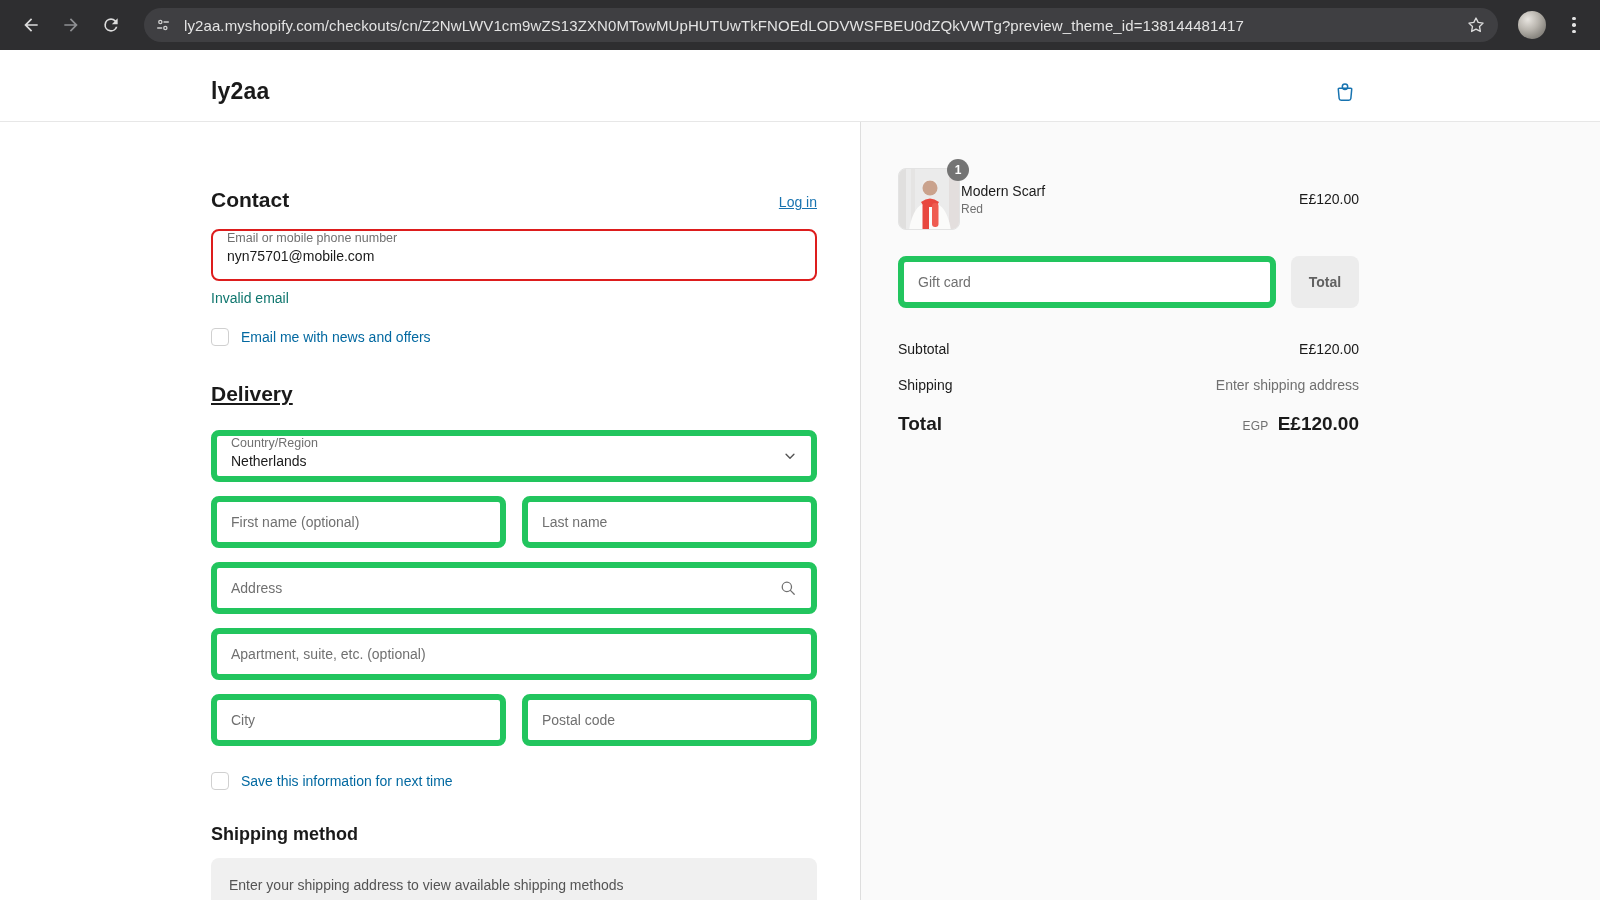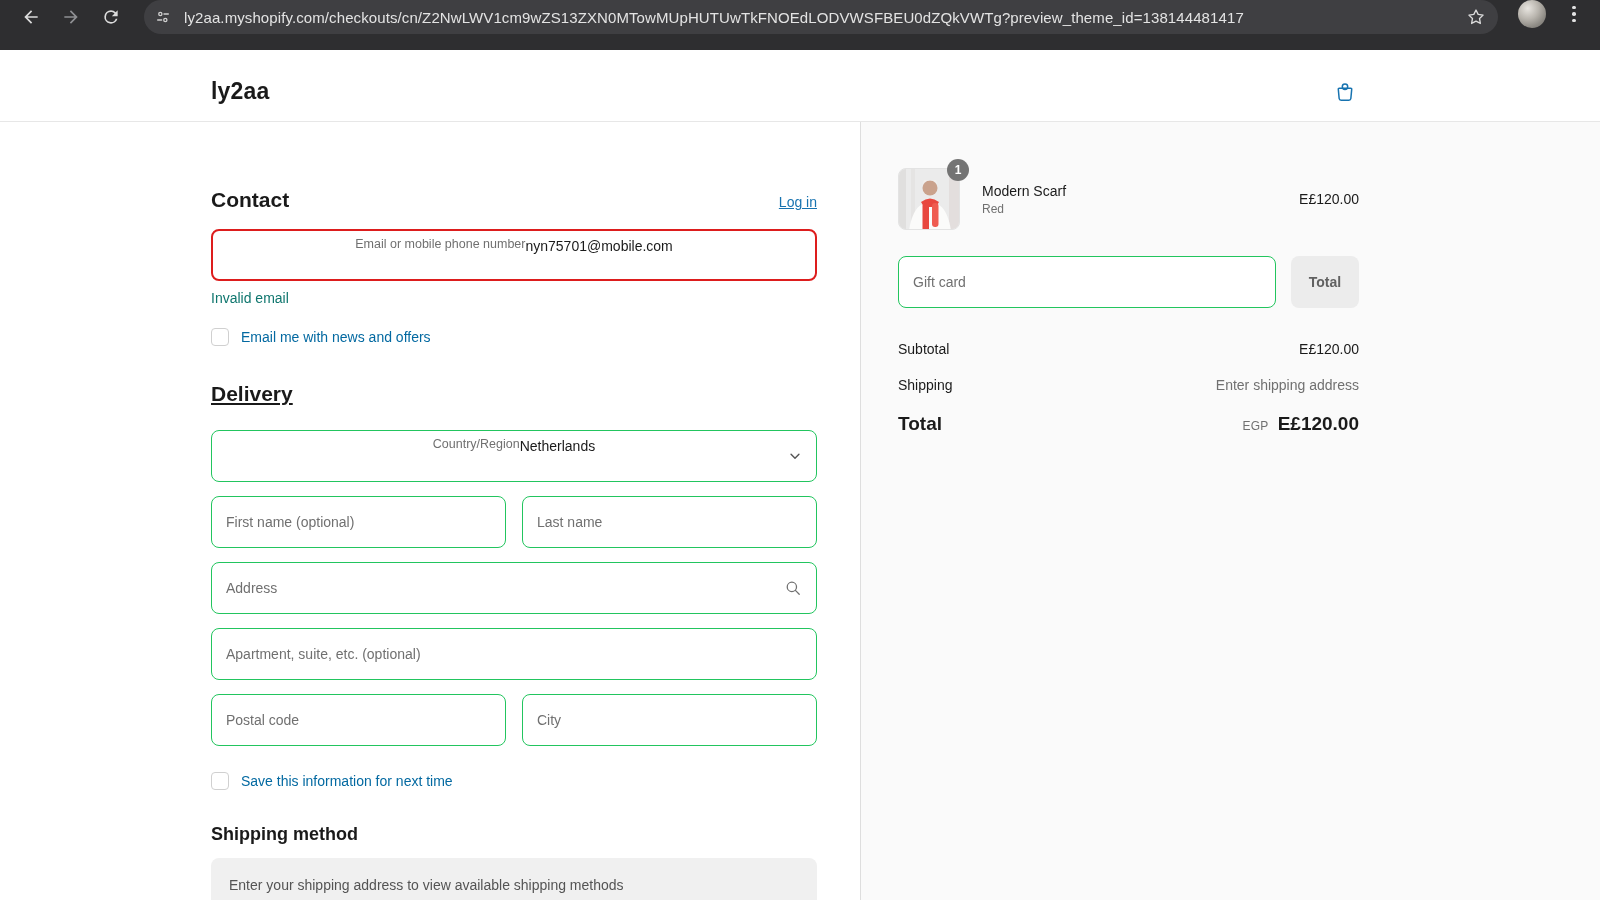--- a/index.html
+++ b/index.html
@@ -1,20 +1,20 @@
 <!DOCTYPE html>
 <html><head>
 <meta charset="utf-8">
 <style>
   * { margin:0; padding:0; box-sizing:border-box; }
   html,body { width:1600px; height:900px; overflow:hidden; background:#fff;
               font-family:"Liberation Sans", sans-serif; }
 
   
-  .browser-bar { height:50px; background:#2e2e30; display:flex; 
+  .browser-bar { height:50px; background:#2e2e30; display:flex; align-items:center;
                  padding:0 14px; gap:6px; }
   .nav-btn { width:34px; height:34px; border-radius:50%; display:flex; align-items:center;
              justify-content:center; flex:0 0 auto; cursor:pointer; }
   .nav-btn svg { width:20px; height:20px; }
   .url-pill { flex:1; height:34px; background:#3f3f42; border-radius:17px; display:flex;
               align-items:center; margin:0 8px 0 10px; padding:0 12px 0 6px; min-width:0; }
   .perm-chip { width:26px; height:26px; border-radius:50%; display:flex; align-items:center;
                justify-content:center; flex:0 0 auto; }
   .perm-chip svg { width:16px; height:16px; }
   .url-text { color:#e3e3e3; font-size:15px; white-space:nowrap; overflow:hidden;
@@ -42,24 +42,24 @@
   .order-summary { flex:1; background:#fafafa; border-left:1px solid #dedede;
                    padding:46px 0 0 37px; }
   .summary-inner { width:461px; }
 
   
   .section-head-row { display:flex; align-items:baseline; justify-content:space-between; }
   h2.sec-title { font-size:21px; font-weight:700; color:#1a1a1a; }
   h3.sec-title-sm { font-size:18px; font-weight:700; color:#1a1a1a; }
   .login-link { font-size:14px; color:#1773b0; text-decoration:underline; cursor:pointer; }
 
-  .field { border:1px solid #22c55e; border-radius:8px; background:#fff; height:52px;
+  .field { border:6px solid #22c55e; border-radius:8px; background:#fff; height:52px;
            display:flex; align-items:center; position:relative; }
-  .field.stacked { align-items:stretch; justify-content:center;
-                   padding:6px 14px; }
+  .field.stacked { flex-direction:column; align-items:stretch; justify-content:flex-start;
+                   padding:0 14px; }
   .field .flabel { font-size:12.5px; color:#707070; line-height:1.25; }
   .field .fvalue { font-size:14px; color:#1a1a1a; line-height:1.35; }
   .field.error { border:2px solid #dd1d1d; }
   .field input { border:none; outline:none; background:transparent; width:100%; height:100%;
                  font-size:14px; color:#1a1a1a; padding:0 14px;
                  font-family:"Liberation Sans", sans-serif; }
   .field input::placeholder { color:#707070; opacity:1; }
   .field .trail-icon { position:absolute; right:14px; top:50%; transform:translateY(-50%);
                        display:flex; }
   .err-text { color:#0f766e; font-size:14px; margin-top:9px; }
@@ -78,21 +78,21 @@
   .notice-box span { font-size:14px; color:#545454; }
 
   
   .line-item { display:flex; align-items:center; }
   .thumb-wrap { position:relative; width:62px; height:62px; flex:0 0 auto; }
   .thumb { width:62px; height:62px; border-radius:8px; border:1px solid #e3e3e3; overflow:hidden;
            background:#ededed; }
   .qty-badge { position:absolute; top:-9px; right:-9px; min-width:22px; height:22px;
                border-radius:11px; background:rgba(110,110,110,.96); color:#fff; font-size:12px;
                font-weight:600; display:flex; align-items:center; justify-content:center; }
-  .item-info { margin-left:22px; flex:1; }
+  .item-info { margin-left:1px; flex:1; }
   .item-name { font-size:14px; color:#1a1a1a; font-weight:500; }
   .item-variant { font-size:12px; color:#707070; margin-top:3px; }
   .item-price { font-size:14px; color:#1a1a1a; }
 
   .giftcard-row { display:flex; gap:15px; margin-top:26px; }
   .giftcard-row .field { flex:1; }
   .apply-btn { width:68px; height:52px; border-radius:8px; background:#ececec; border:none;
                font-size:14px; font-weight:600; color:#616161; cursor:pointer;
                font-family:"Liberation Sans", sans-serif; }
 
@@ -216,24 +216,24 @@
             </svg>
         </span>
       </div>
 
       <div class="field mt14">
         <input type="text" placeholder="Apartment, suite, etc. (optional)" style="">
       </div>
 
       <div class="row2 mt14">
         <div class="field">
+          <input type="text" placeholder="City" style="">
+        </div>
+        <div class="field">
           <input type="text" placeholder="Postal code" style="">
-        </div>
-        <div class="field">
-          <input type="text" placeholder="City" style="">
         </div>
       </div>
 
       <div class="check-row" style="margin-top:26px;">
         <span class="checkbox"></span>
         <span class="check-label">Save this information for next time</span>
       </div>
 
       <h3 class="sec-title-sm" style="margin-top:34px;">Shipping method</h3>
 

